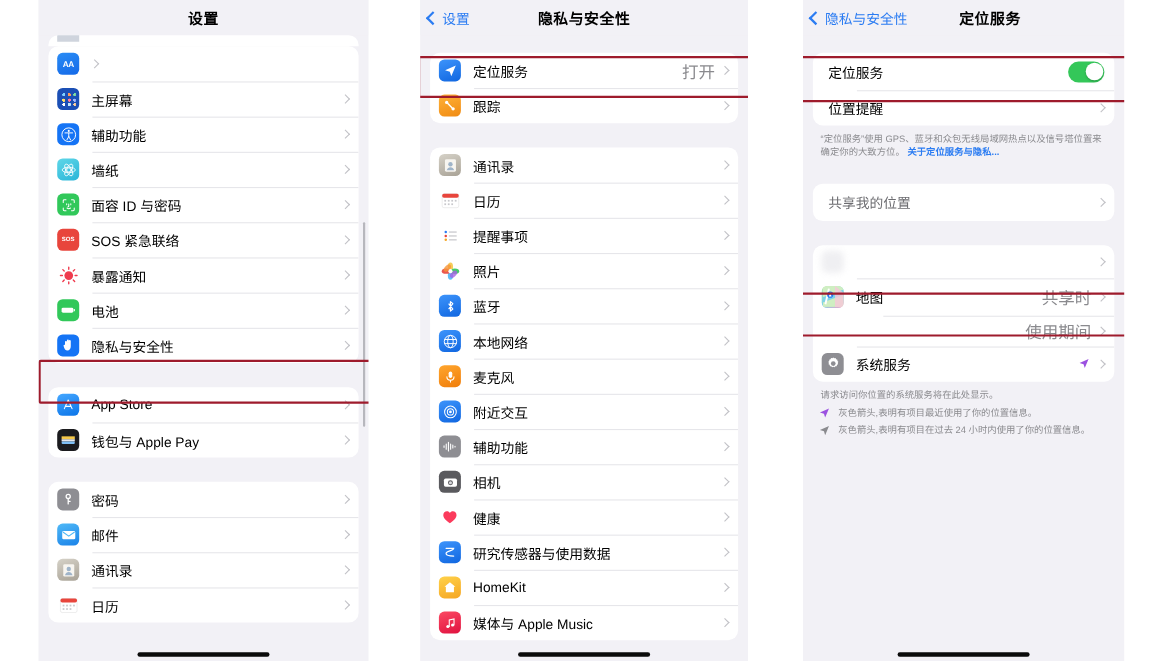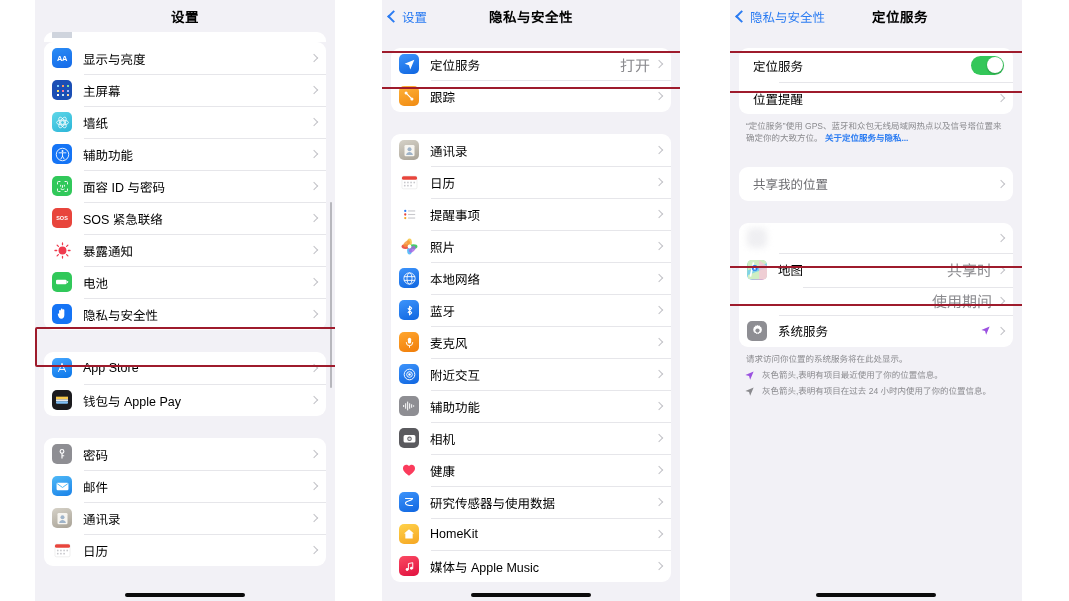--- a/index.html
+++ b/index.html
@@ -219,51 +219,50 @@
     </div>
     <div class="scroll">
 
       <div class="partial-top">
         <div class="stub"></div>
       </div>
 
       <div class="group">
         <div class="row">
           <div class="ico i-aa"></div>
-          <div class="lbl">显示与亮度</div>
           <div class="chev"></div>
         </div>
         <div class="row">
           <div class="ico i-home"></div>
           <div class="lbl">主屏幕</div>
+          <div class="chev"></div>
+        </div>
+        <div class="row">
+          <div class="ico i-access">
+            <svg width="15" height="15" viewBox="0 0 24 24">
+                <circle cx="12" cy="12" r="10" fill="none" stroke="#fff" stroke-width="1.4"></circle>
+                <circle cx="12" cy="6.4" r="1.5" fill="#fff"></circle>
+                <path d="M6.5 9.3h11M12 9.8v5M12 14.8l-2.6 4.4M12 14.8l2.6 4.4" stroke="#fff" stroke-width="1.4" stroke-linecap="round" fill="none"></path>
+              </svg>
+          </div>
+          <div class="lbl">辅助功能</div>
           <div class="chev"></div>
         </div>
         <div class="row">
           <div class="ico i-wall">
             <svg width="15" height="15" viewBox="0 0 24 24">
                 <g stroke="#fff" stroke-width="1.2" fill="none">
                   <circle cx="12" cy="12" r="3"></circle>
                   <ellipse cx="12" cy="12" rx="9.5" ry="4"></ellipse>
                   <ellipse cx="12" cy="12" rx="9.5" ry="4" transform="rotate(60 12 12)"></ellipse>
                   <ellipse cx="12" cy="12" rx="9.5" ry="4" transform="rotate(120 12 12)"></ellipse>
                 </g>
               </svg>
           </div>
           <div class="lbl">墙纸</div>
-          <div class="chev"></div>
-        </div>
-        <div class="row">
-          <div class="ico i-access">
-            <svg width="15" height="15" viewBox="0 0 24 24">
-                <circle cx="12" cy="12" r="10" fill="none" stroke="#fff" stroke-width="1.4"></circle>
-                <circle cx="12" cy="6.4" r="1.5" fill="#fff"></circle>
-                <path d="M6.5 9.3h11M12 9.8v5M12 14.8l-2.6 4.4M12 14.8l2.6 4.4" stroke="#fff" stroke-width="1.4" stroke-linecap="round" fill="none"></path>
-              </svg>
-          </div>
-          <div class="lbl">辅助功能</div>
           <div class="chev"></div>
         </div>
         <div class="row">
           <div class="ico i-faceid">
             <svg width="15" height="15" viewBox="0 0 24 24">
                 <g stroke="#fff" stroke-width="1.5" fill="none" stroke-linecap="round">
                   <path d="M4 8V5.5A1.5 1.5 0 0 1 5.5 4H8M16 4h2.5A1.5 1.5 0 0 1 20 5.5V8M20 16v2.5a1.5 1.5 0 0 1-1.5 1.5H16M8 20H5.5A1.5 1.5 0 0 1 4 18.5V16"></path>
                   <path d="M9 10v1.5M15 10v1.5M12 10.5v3l-1 .8M9.5 16.2c1.5 1.1 3.5 1.1 5 0"></path>
                 </g>
               </svg>
@@ -493,39 +492,39 @@
                   <ellipse cx="8.5" cy="8.5" rx="3" ry="5" transform="rotate(45 8.5 8.5)" fill="#f58a23" opacity=".8"></ellipse>
                   <ellipse cx="15.5" cy="15.5" rx="3" ry="5" transform="rotate(45 15.5 15.5)" fill="#9b51e0" opacity=".8"></ellipse>
                   <circle cx="12" cy="12" r="2.4" fill="#fff"></circle>
                 </g>
               </svg>
           </div>
           <div class="lbl">照片</div>
           <div class="chev"></div>
         </div>
         <div class="row">
+          <div class="ico i-bt">
+            <svg width="13" height="13" viewBox="0 0 24 24">
+                <path d="M9 7.5 16 16.5 12 20V4l4 3.5-7 9" stroke="#fff" stroke-width="2" fill="none" stroke-linejoin="round"></path>
+              </svg>
+          </div>
+          <div class="lbl">蓝牙</div>
+          <div class="chev"></div>
+        </div>
+        <div class="row">
           <div class="ico i-net">
             <svg width="15" height="15" viewBox="0 0 24 24">
                 <g fill="none" stroke="#fff" stroke-width="1.4">
                   <circle cx="12" cy="12" r="9"></circle>
                   <ellipse cx="12" cy="12" rx="4" ry="9"></ellipse>
                   <path d="M3.2 9h17.6M3.2 15h17.6"></path>
                 </g>
               </svg>
           </div>
           <div class="lbl">本地网络</div>
-          <div class="chev"></div>
-        </div>
-        <div class="row">
-          <div class="ico i-bt">
-            <svg width="13" height="13" viewBox="0 0 24 24">
-                <path d="M9 7.5 16 16.5 12 20V4l4 3.5-7 9" stroke="#fff" stroke-width="2" fill="none" stroke-linejoin="round"></path>
-              </svg>
-          </div>
-          <div class="lbl">蓝牙</div>
           <div class="chev"></div>
         </div>
         <div class="row">
           <div class="ico i-mic">
             <svg width="13" height="13" viewBox="0 0 24 24">
                 <rect x="9" y="3" width="6" height="11" rx="3" fill="#fff"></rect>
                 <path d="M6 12a6 6 0 0 0 12 0M12 18v3" stroke="#fff" stroke-width="1.8" fill="none" stroke-linecap="round"></path>
               </svg>
           </div>
           <div class="lbl">麦克风</div>

